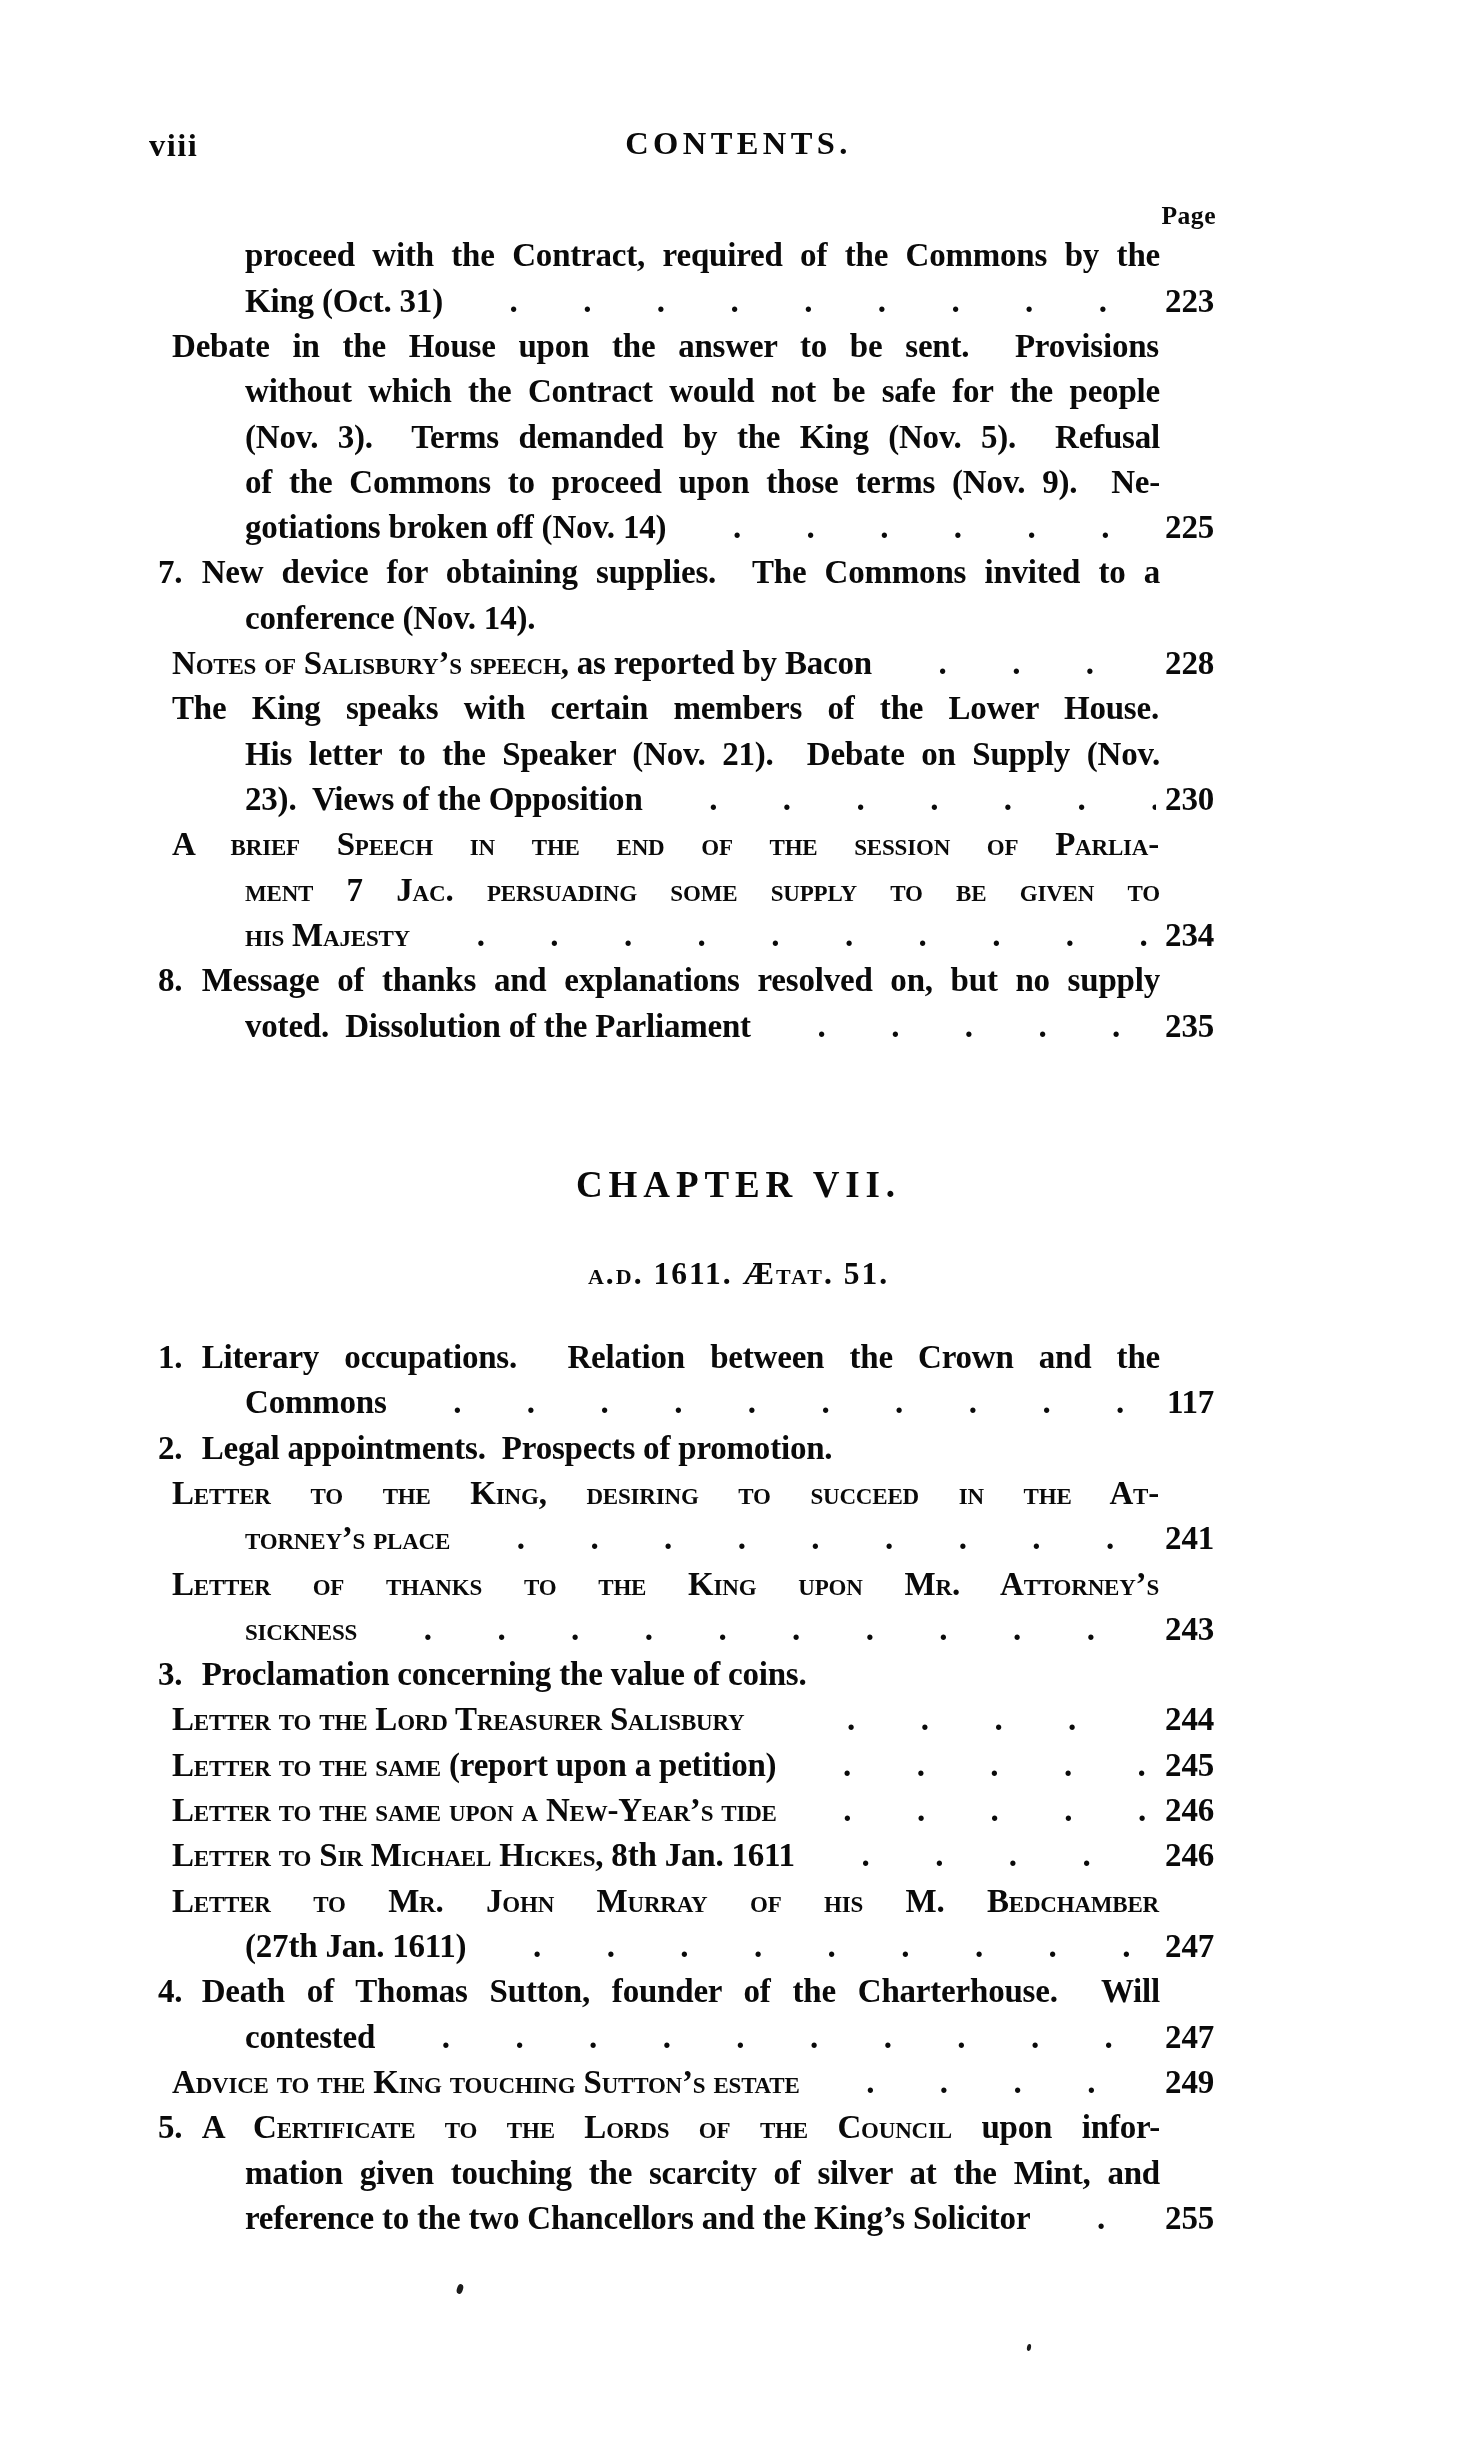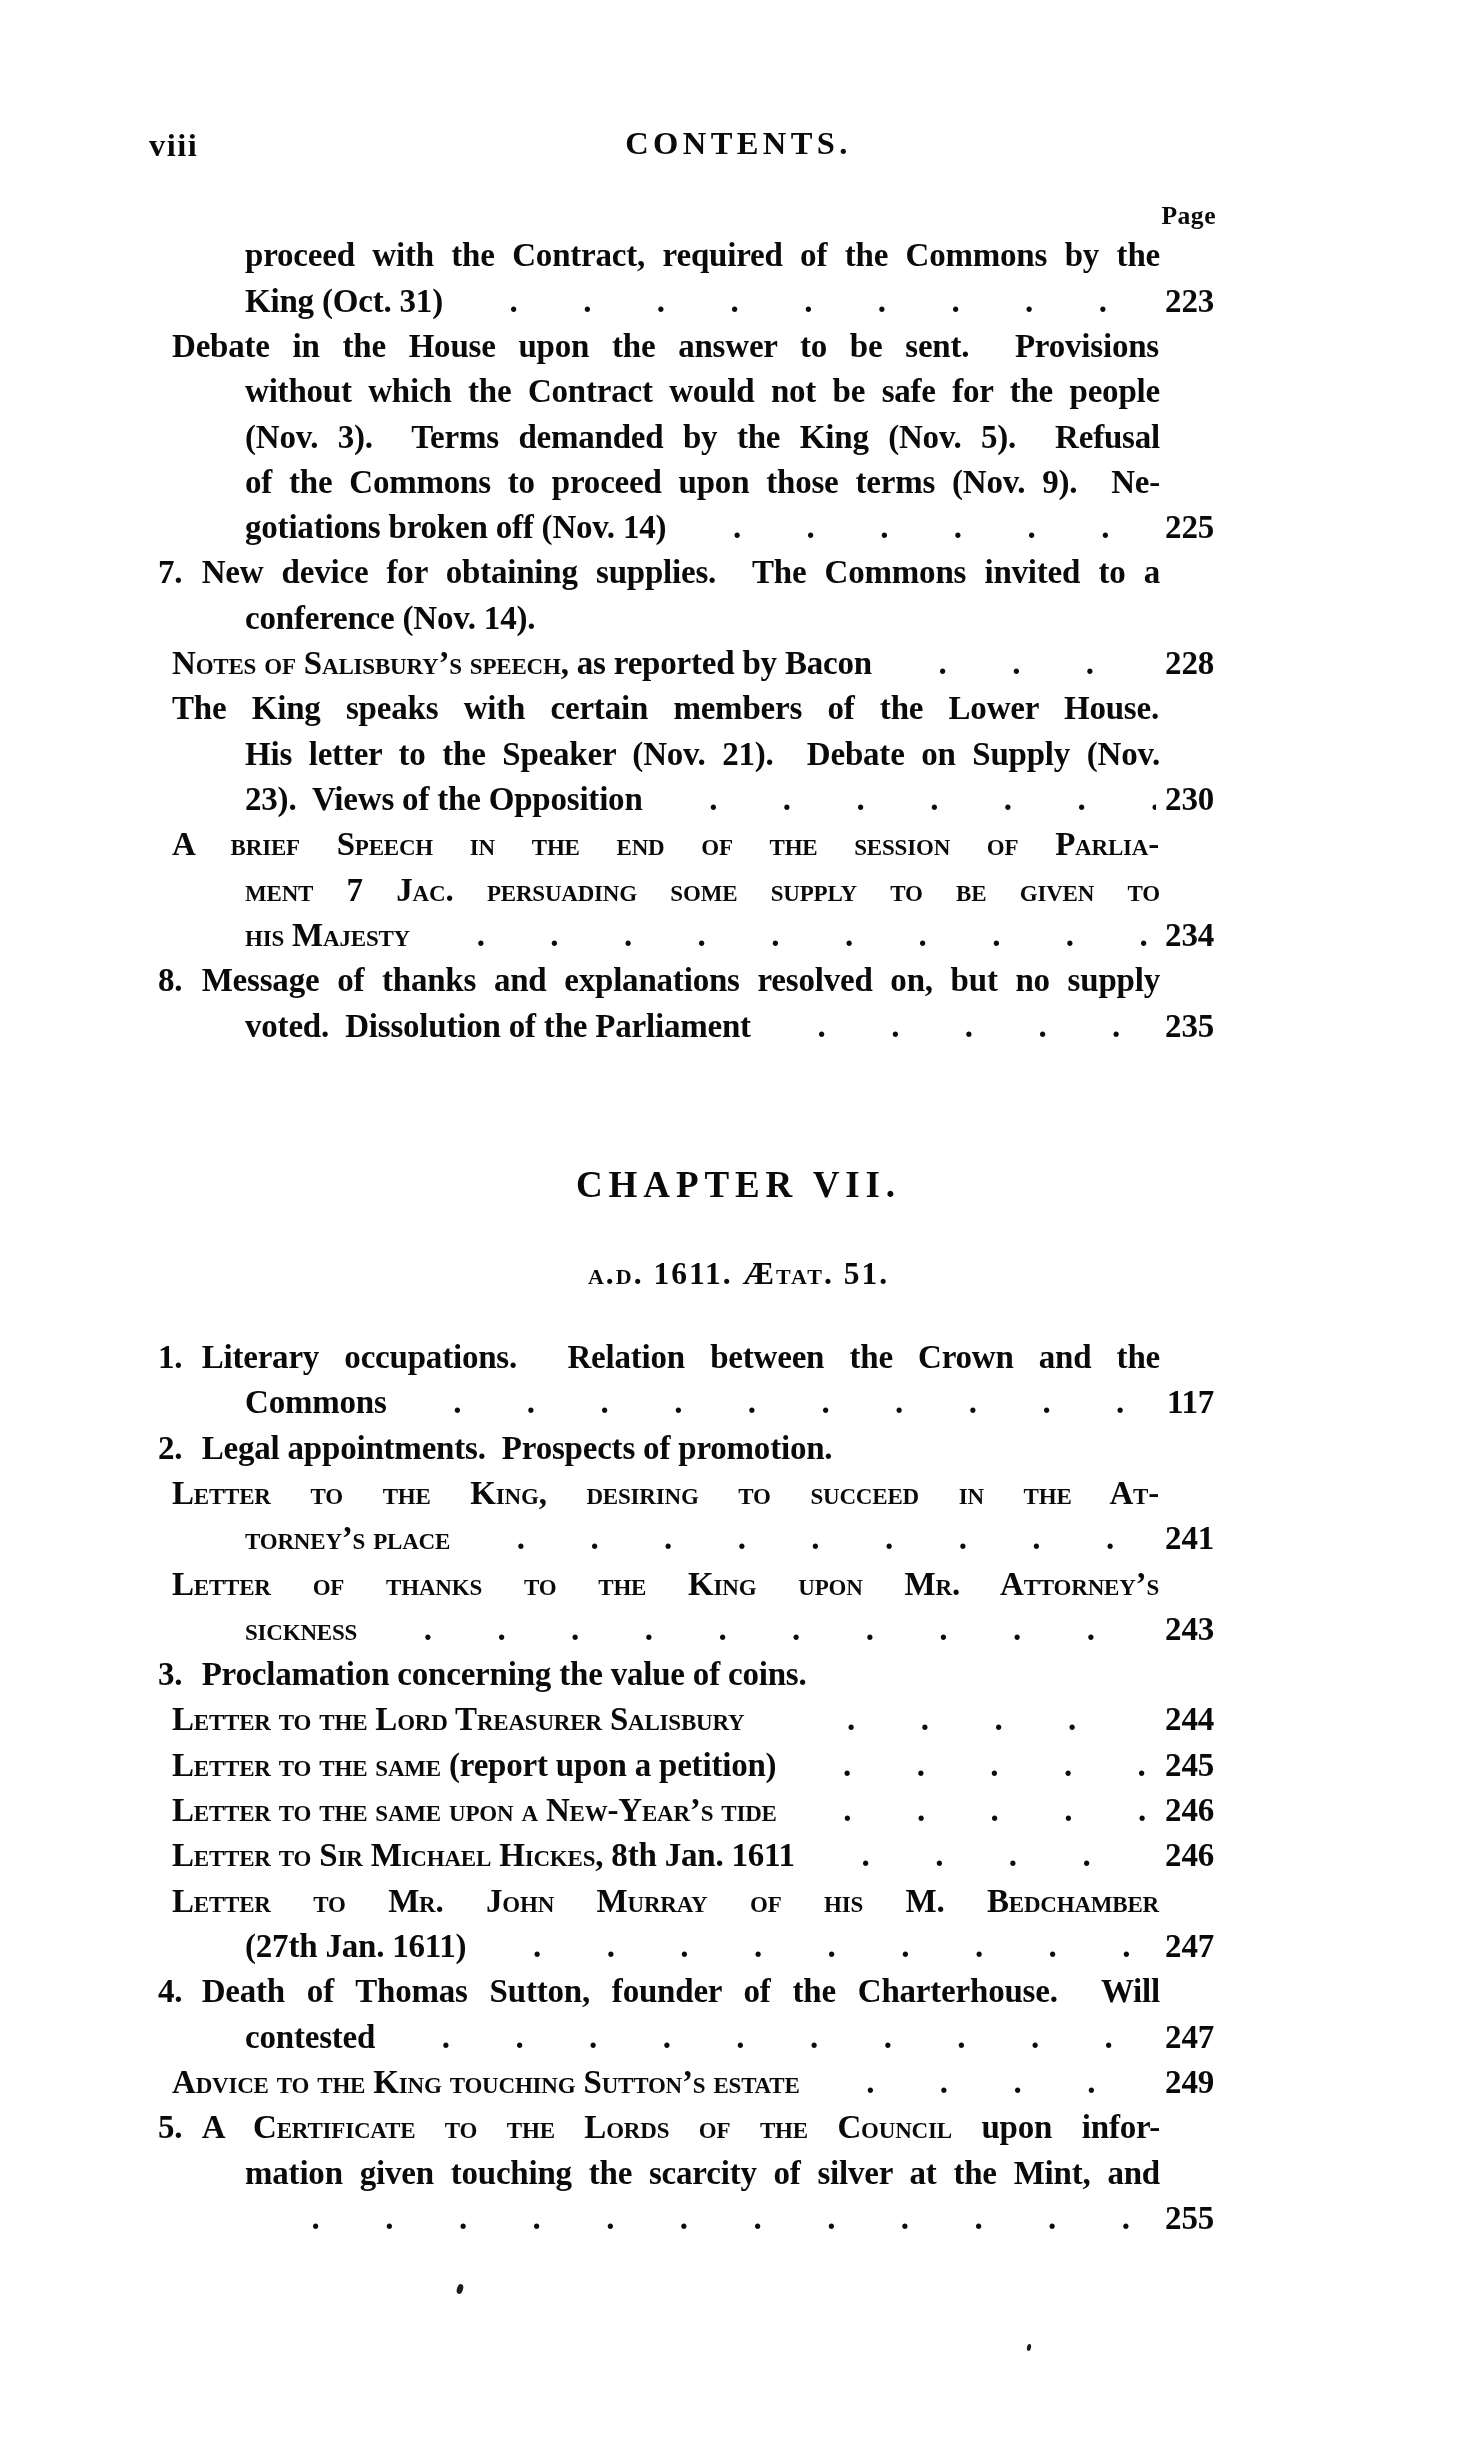--- a/index.html
+++ b/index.html
@@ -105,19 +105,19 @@
       <div class="toc-line leader" style="top: 1749px; left: 172px; width: 1042px;"><span class="txt"><span class="sc">Letter to the same</span><span> (report upon a petition)</span></span><span class="fill">  .  .  .  .  .  .  .  .  .  .  .  .  .  .  .  .  .  .  .  .  .  .</span><span class="pg">245</span></div>
       <div class="toc-line leader" style="top: 1794px; left: 172px; width: 1042px;"><span class="txt"><span class="sc">Letter to the same upon a New-Year’s tide</span></span><span class="fill">  .  .  .  .  .  .  .  .  .  .  .  .  .  .  .  .  .  .  .  .  .  .</span><span class="pg">246</span></div>
       <div class="toc-line leader" style="top: 1839px; left: 172px; width: 1042px;"><span class="txt"><span class="sc">Letter to Sir Michael Hickes,</span><span> 8th Jan. 1611</span></span><span class="fill">  .  .  .  .  .  .  .  .  .  .  .  .  .  .  .  .  .  .  .  .  .  .</span><span class="pg">246</span></div>
       <div class="toc-line justify" style="top: 1885px; left: 172px; width: 987px;"><span class="txt"><span class="sc">Letter to Mr. John Murray of his M. Bedchamber</span></span></div>
       <div class="toc-line leader" style="top: 1930px; left: 245px; width: 969px;"><span class="txt"><span>(27th Jan. 1611)</span></span><span class="fill">  .  .  .  .  .  .  .  .  .  .  .  .  .  .  .  .  .  .  .  .  .  .</span><span class="pg">247</span></div>
       <div class="toc-line justify" style="top: 1975px; left: 158px; width: 1002px;"><span class="txt"><span class="num">4. </span><span>Death of Thomas Sutton, founder of the Charterhouse.  Will</span></span></div>
       <div class="toc-line leader" style="top: 2021px; left: 245px; width: 969px;"><span class="txt"><span>contested</span></span><span class="fill">  .  .  .  .  .  .  .  .  .  .  .  .  .  .  .  .  .  .  .  .  .  .</span><span class="pg">247</span></div>
       <div class="toc-line leader" style="top: 2066px; left: 172px; width: 1042px;"><span class="txt"><span class="sc">Advice to the King touching Sutton’s estate</span></span><span class="fill">  .  .  .  .  .  .  .  .  .  .  .  .  .  .  .  .  .  .  .  .  .  .</span><span class="pg">249</span></div>
       <div class="toc-line justify" style="top: 2111px; left: 158px; width: 1002px;"><span class="txt"><span class="num">5. </span><span class="sc">A Certificate to the Lords of the Council</span><span> upon infor-</span></span></div>
       <div class="toc-line justify" style="top: 2157px; left: 245px; width: 915px;"><span class="txt"><span>mation given touching the scarcity of silver at the Mint, and</span></span></div>
-      <div class="toc-line leader" style="top: 2202px; left: 245px; width: 969px;"><span class="fill">  .  .  .  .  .  .  .  .  .  .  .  .  .  .  .  .  .  .  .  .  .  .</span><span class="pg">255</span></div>
+      <div class="toc-line leader" style="top: 2202px; left: 245px; width: 969px;"><span class="txt"><span>reference to the two Chancellors and the King’s Solicitor</span></span><span class="fill">  .  .  .  .  .  .  .  .  .  .  .  .  .  .  .  .  .  .  .  .  .  .</span><span class="pg">255</span></div>
     </div>
 
   <div class="speck s1"></div>
   <div class="speck s2"></div>
 </div>
 
 
 </body></html>

